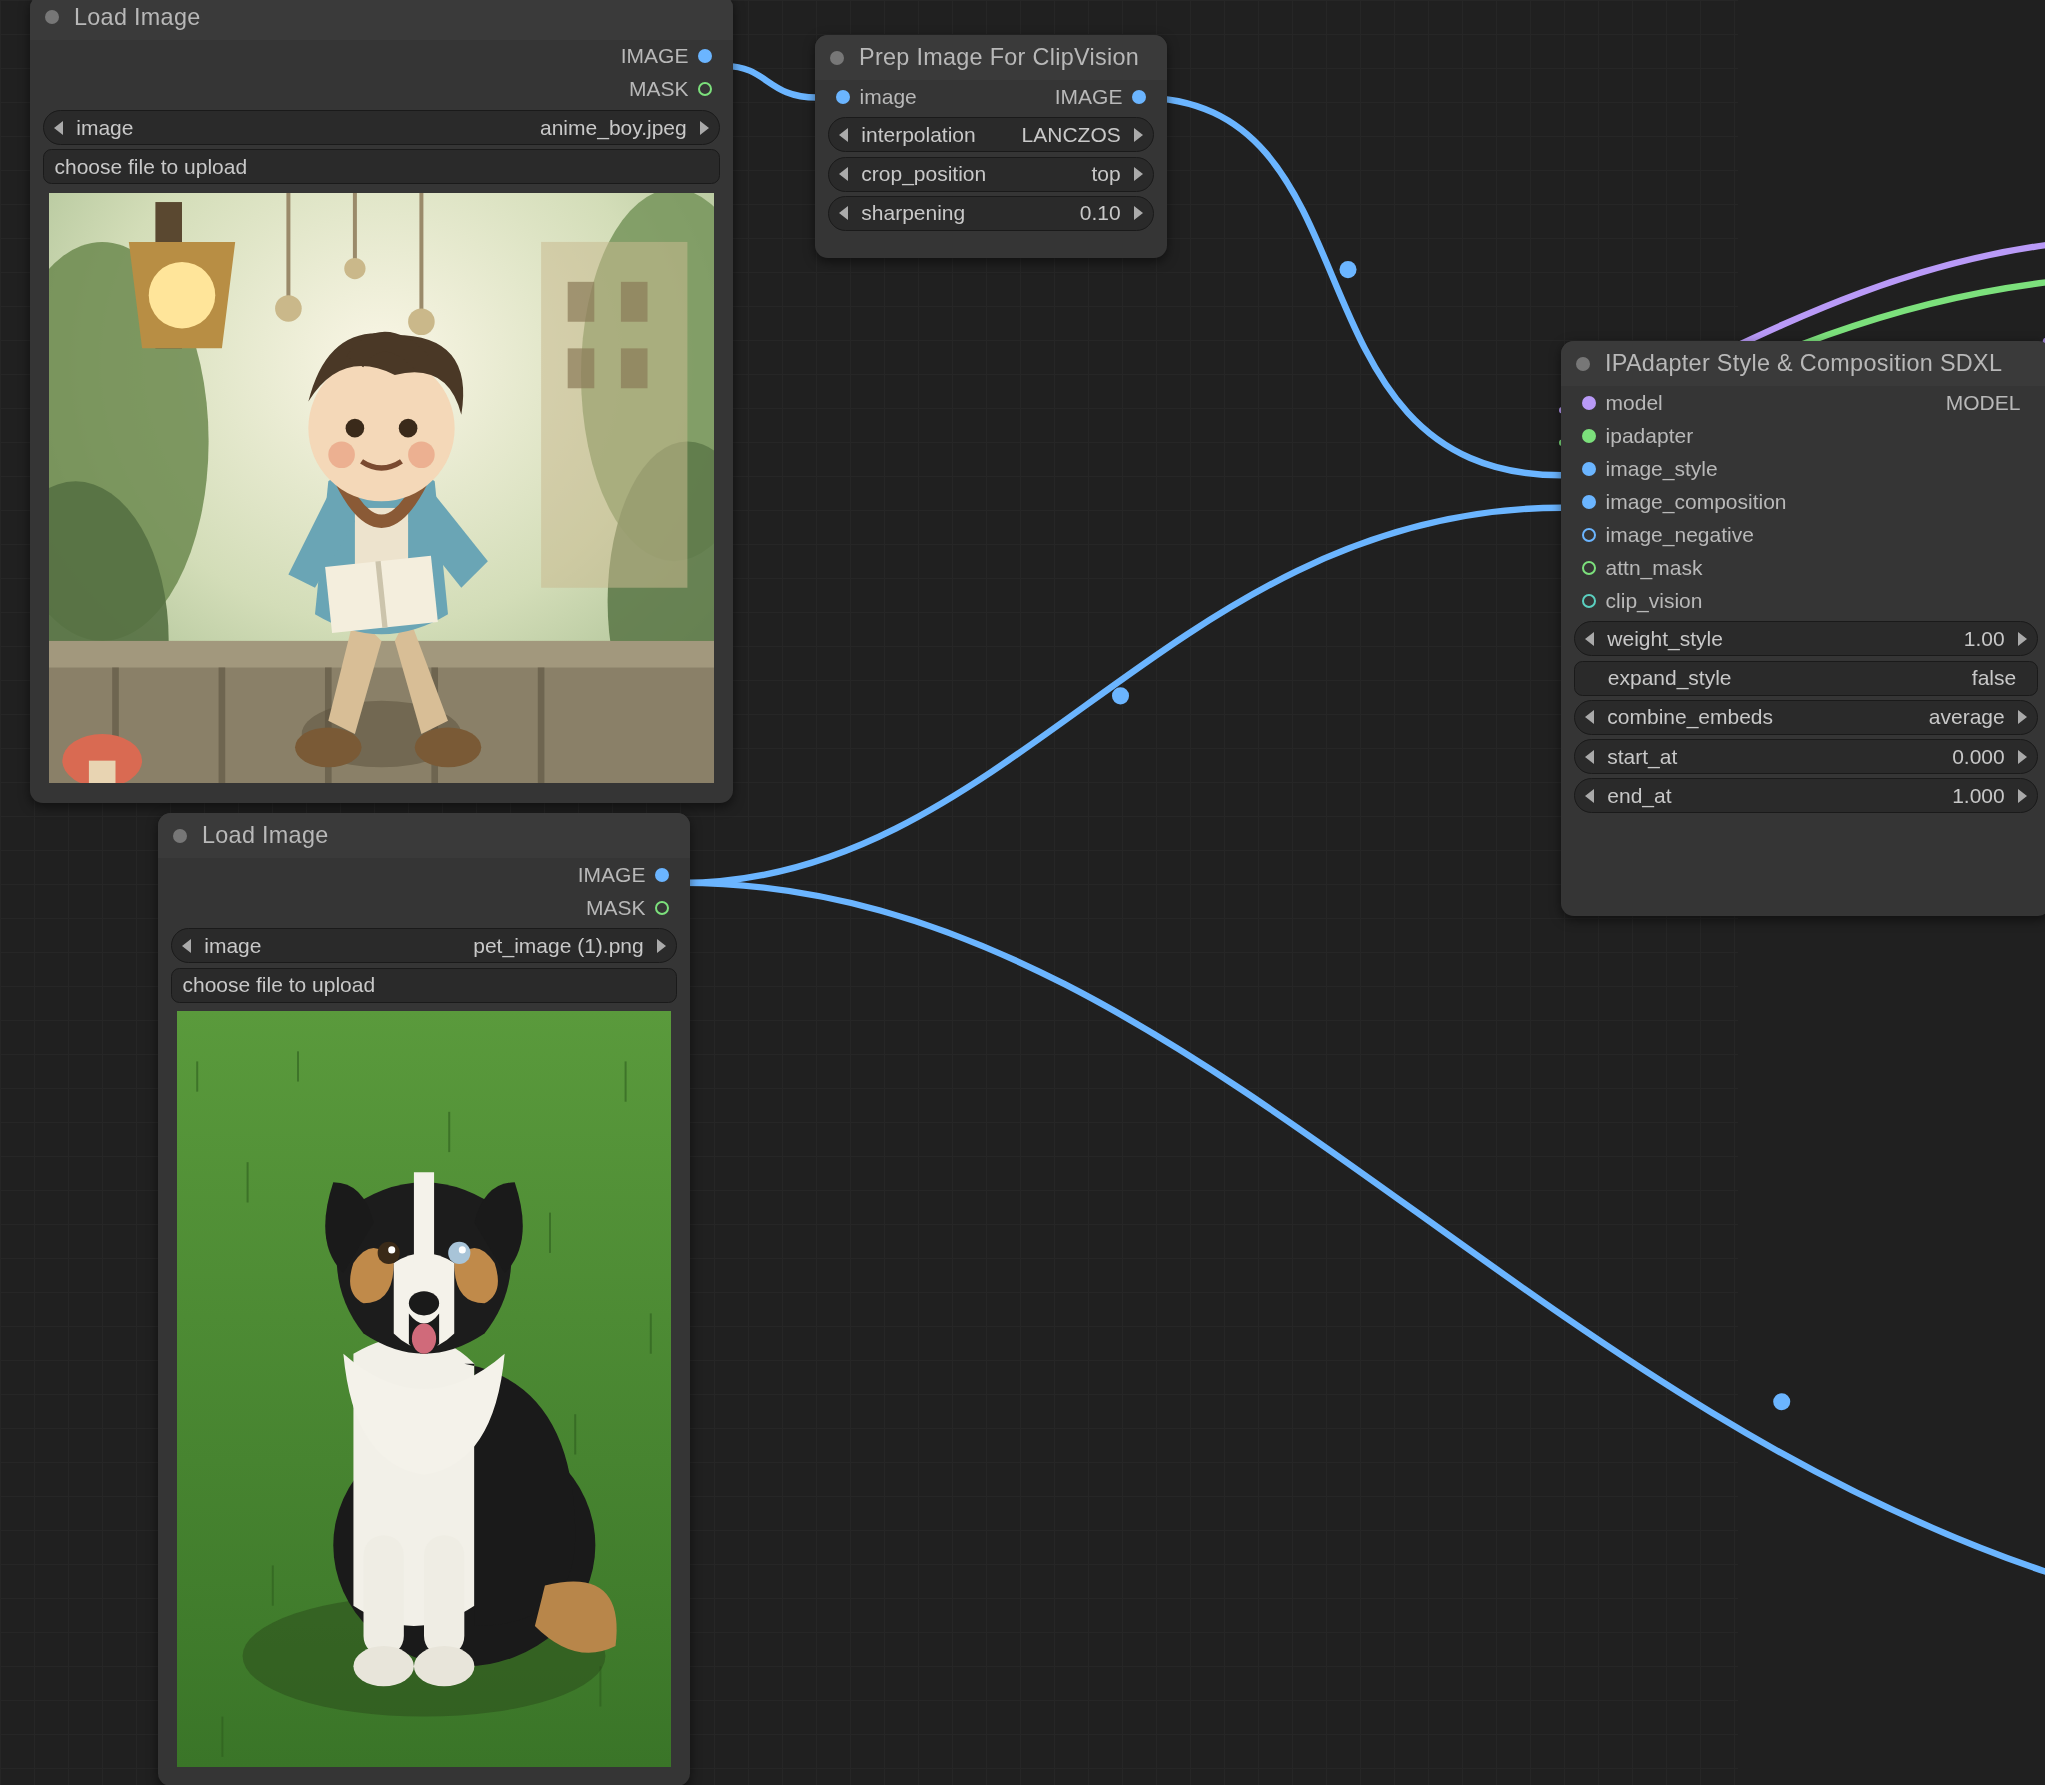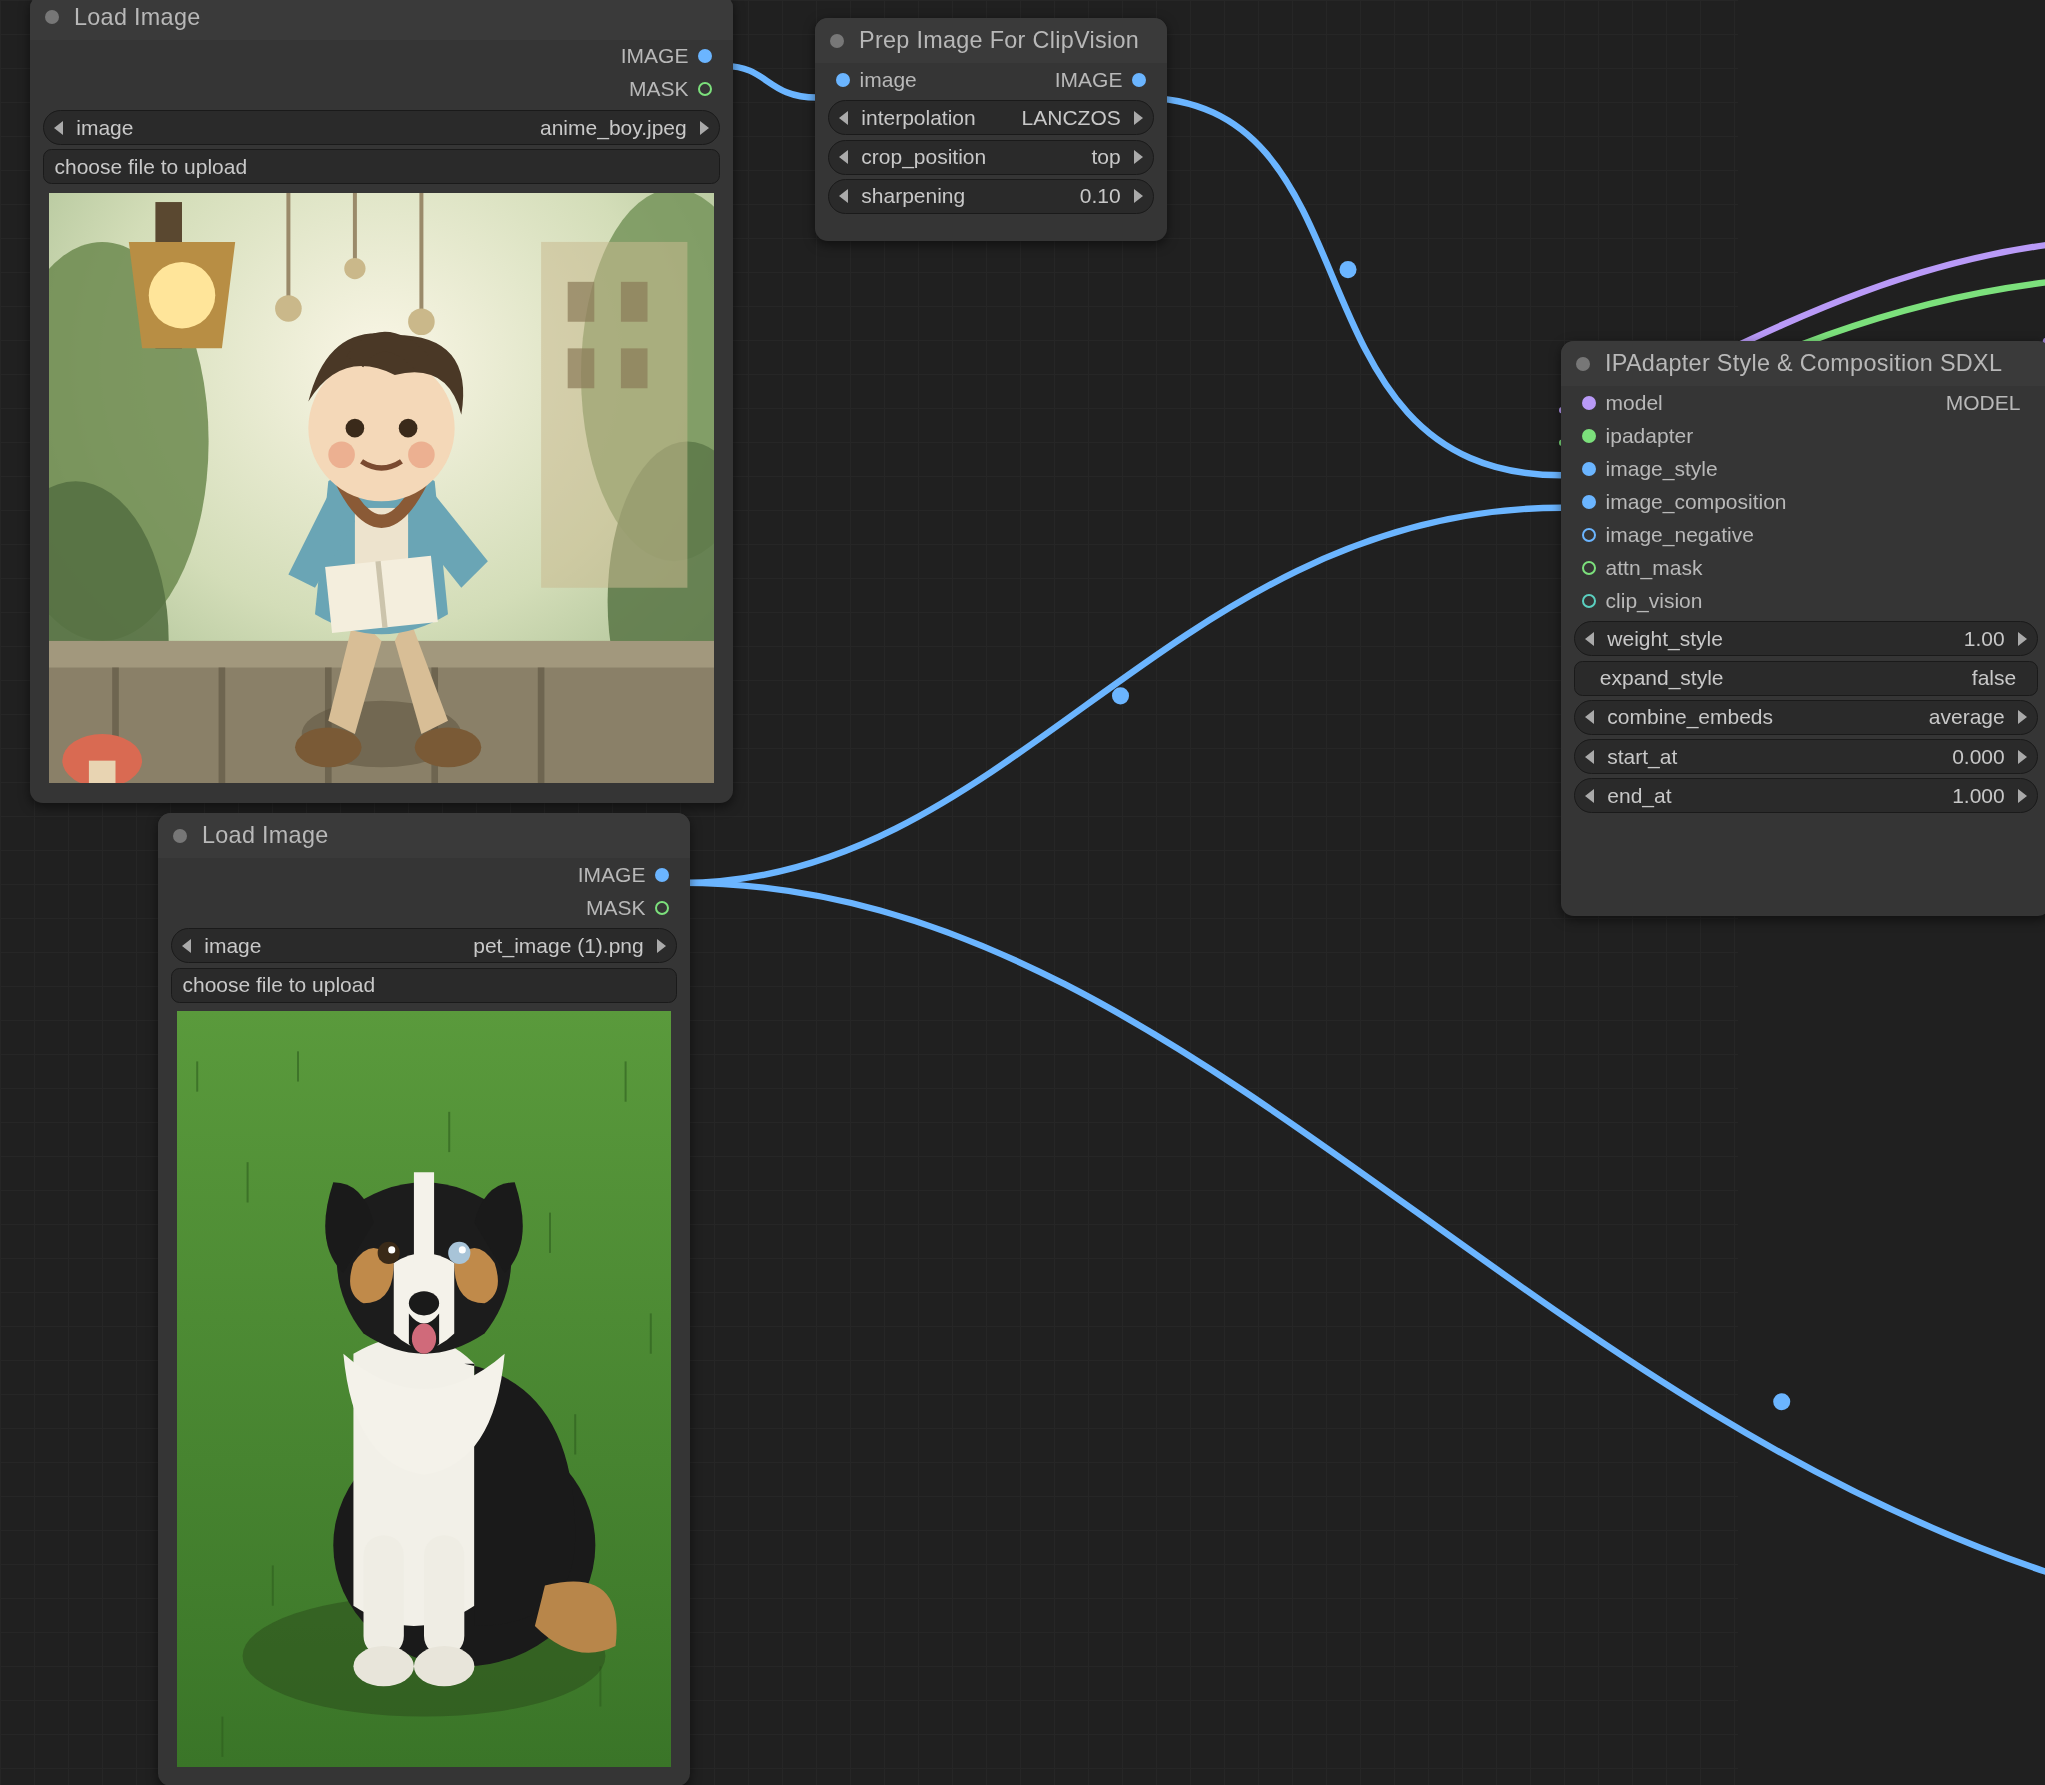--- a/index.html
+++ b/index.html
@@ -101,21 +101,21 @@
     width: 0; height: 0;
     border-top: 7.5px solid transparent;
     border-bottom: 7.5px solid transparent;
     flex: 0 0 auto;
   }
   .widget .arrow.left { border-right: 9.6px solid #aaa; }
   .widget .arrow.right { border-left: 9.6px solid #aaa; }
   .widget .label { margin-left: 12.8px; flex: 0 0 auto; }
   .widget .value { margin-left: auto; margin-right: 12.8px; text-align: right; }
   .widget.toggle { border-radius: 8.5px; justify-content: space-between; padding: 0 21px; }
-  .widget.toggle .label { margin-left: 4px; text-align: right; }
+  .widget.toggle .label { margin-left: 12px; text-align: right; }
   .widget.button {
     border-radius: 8.5px;
   }
   .node-image {
     margin: 8.5px 19px 19px 19px;
     width: calc(100% - 38px);
     background: #888;
     overflow: hidden;
   }
   svg.links {
@@ -247,21 +247,21 @@
       <line x1="36" y1="0" x2="36" y2="20" stroke="#9a8a6a" stroke-width="0.6"></line>
       <circle cx="36" cy="20" r="2" fill="#cab88a"></circle>
       <line x1="46" y1="0" x2="46" y2="14" stroke="#9a8a6a" stroke-width="0.6"></line>
       <circle cx="46" cy="14" r="1.6" fill="#cab88a"></circle>
       <line x1="56" y1="0" x2="56" y2="22" stroke="#9a8a6a" stroke-width="0.6"></line>
       <circle cx="56" cy="22" r="2" fill="#cab88a"></circle>
     </svg>
   </div>
 </div>
 
-<div class="node" style="left:815px; top:18px; width:352px; height:223px;">
+<div class="node" style="left:815px; top:35px; width:352px; height:223px;">
   <div class="node-header">
     <div class="collapse-dot"></div>
     <div class="node-title">Prep Image For ClipVision</div>
   </div>
   <div class="ports">
     <div style="display:flex; justify-content:space-between;">
       <div class="port-row port-left" style="flex:1;">
         <div class="port-dot blue-filled"></div>
         <span class="port-label">image</span>
       </div>

